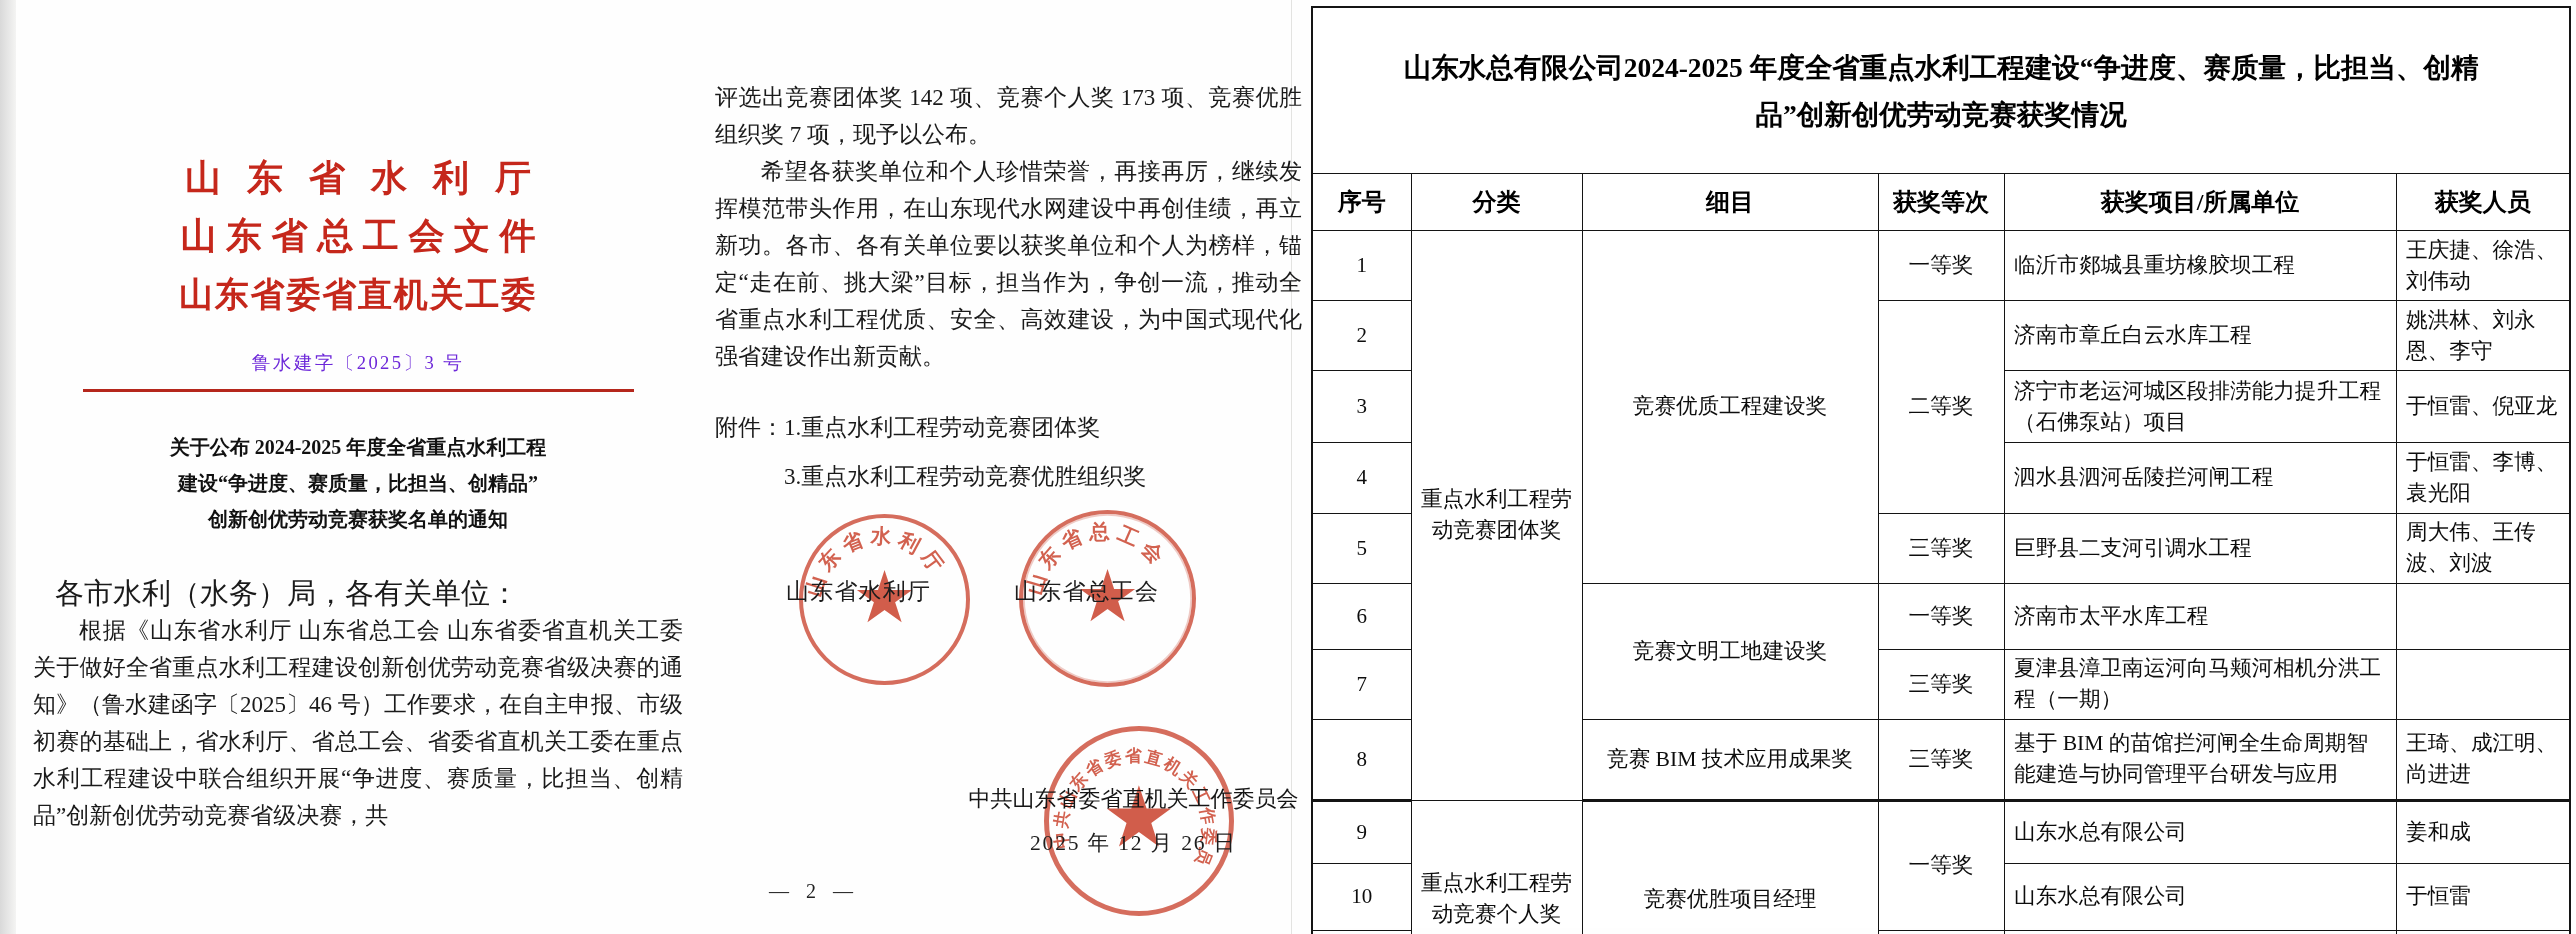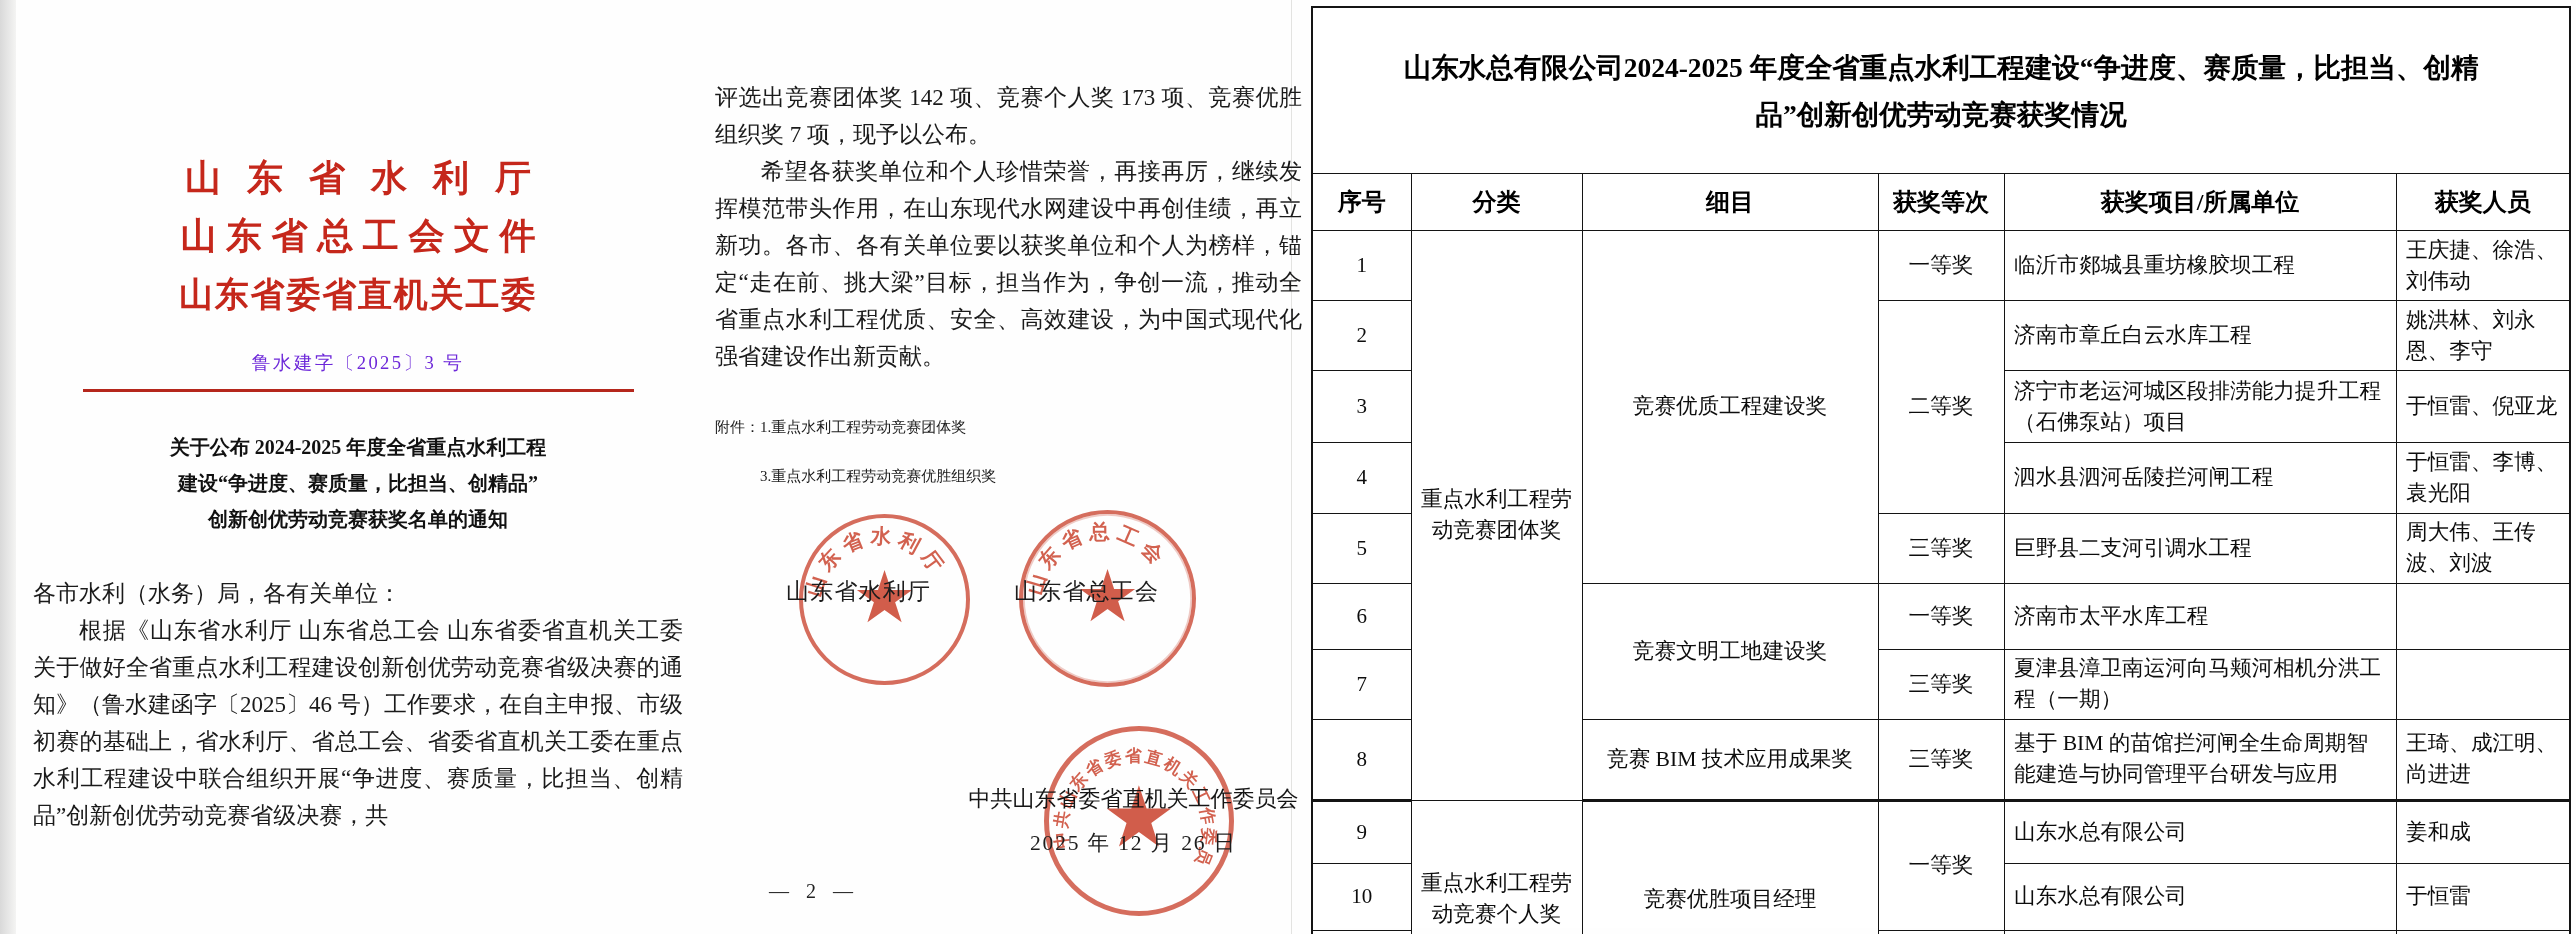--- a/index.html
+++ b/index.html
@@ -16,28 +16,28 @@
 
   
   .page1{position:absolute;left:33px;top:0;width:650px;height:934px;}
   .red-head{margin-top:160px;text-align:center;color:#c5271b;font-weight:bold;}
   .red-head .l1{font-size:36px;letter-spacing:26px;padding-left:26px;line-height:1.0;}
   .red-head .l2{font-size:36px;letter-spacing:9.6px;padding-left:9.6px;line-height:1.0;margin-top:21.6px;}
   .red-head .l3{font-size:34px;letter-spacing:1.8px;line-height:1.0;margin-top:24px;font-weight:900;}
   .doc-no{margin-top:38px;text-align:center;font-size:18.6px;letter-spacing:2.4px;color:#6d28d9;}
   .red-rule{margin:13px auto 0 auto;width:551px;height:3px;background:#b5271c;}
   .doc-title{margin-top:37px;text-align:center;font-weight:bold;font-size:20px;line-height:36px;color:#111;}
-  .salutation{margin-top:38px;font-size:23px;line-height:37px;text-align:left;}
+  .salutation{margin-top:38px;font-size:29px;line-height:37px;text-align:left;margin-left:22px;}
   .body-par{font-size:23px;line-height:37px;text-align:justify;text-justify:inter-character;}
   .indent{text-indent:2em;}
 
   
   .page2{position:absolute;left:715px;top:0;width:587px;height:934px;}
   .page2 .top-par{margin-top:79px;}
-  .attach{margin-top:27.5px;font-size:15px;line-height:49px;display:flex;}
+  .attach{margin-top:27.5px;font-size:23px;line-height:49px;display:flex;}
   .attach .label{white-space:nowrap;}
   .attach .items div{white-space:nowrap;}
   .seal{position:absolute;border-radius:50%;border:4.2px solid rgba(197,52,30,.72);}
   .seal .star{position:absolute;left:50%;top:50%;transform:translate(-50%,-54%);
     color:rgba(197,52,30,.8);font-family:"DejaVu Sans",sans-serif;}
   .seal svg{position:absolute;left:-4.2px;top:-4.2px;}
   .seal svg text{fill:rgba(197,52,30,.78);font-family:"Liberation Serif",serif;font-weight:bold;}
   .seal1{left:84px;top:514px;width:163px;height:163px;}
   .seal2{left:304px;top:510px;width:169px;height:169px;box-shadow:0 0 0 1.8px rgba(197,52,30,.25) inset;}
   .seal3{left:329px;top:726px;width:180px;height:180px;border-width:5.4px;}

